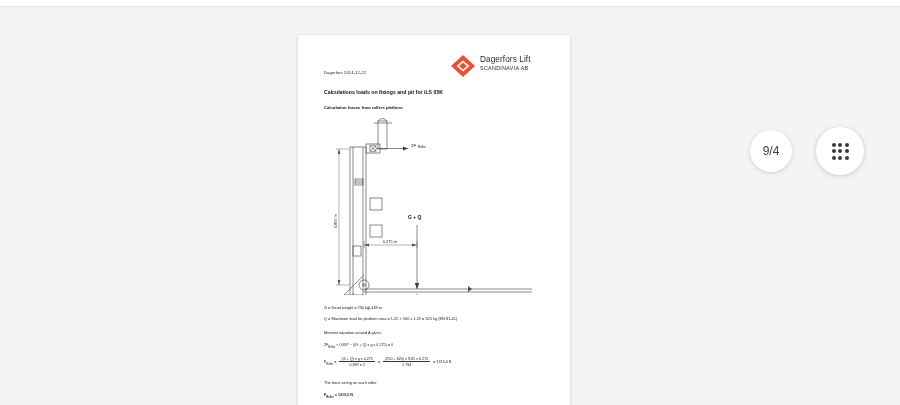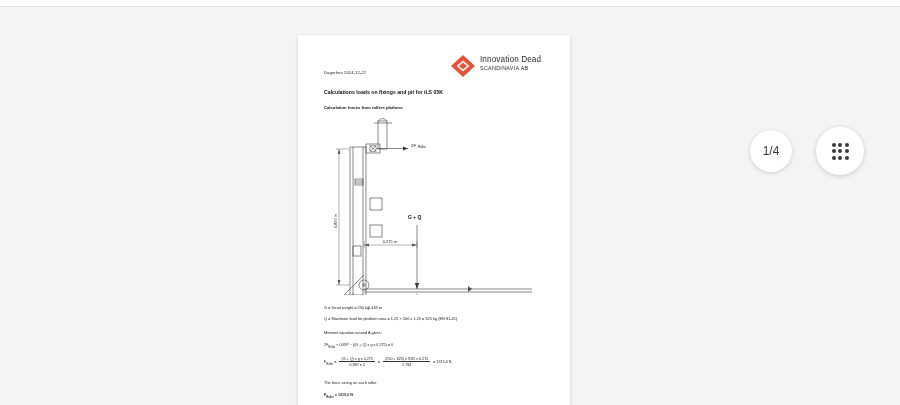--- a/index.html
+++ b/index.html
@@ -186,21 +186,21 @@
     <div class="doc-inner">
 
       <div class="date">Dagerfors 2014-12-22</div>
 
       <div class="logo-wrap">
         <svg class="logo-mark" viewBox="0 0 26 24">
           <polygon points="13,1 25,12 13,23 1,12" fill="#e2533a"></polygon>
           <polygon points="13,6.5 19.5,12 13,17.5 6.5,12" fill="#ffffff" opacity="0.92"></polygon>
           <polygon points="13,8.8 17,12 13,15.2 9,12" fill="#e2533a"></polygon>
         </svg>
-        <div class="logo-text1">Innovation Dead</div>
+        <div class="logo-text1">Dagerfors Lift</div>
         <div class="logo-text2">SCANDINAVIA AB</div>
       </div>
 
       <div class="h1">Calculations loads on fixings and pit for iLS 05K</div>
       <div class="h2">Calculation forces from rollers platform</div>
 
       <div class="drawing">
         <svg width="224" height="180" viewBox="0 0 224 180">
           <g stroke="#3a3a3a" fill="none" stroke-width="0.6">
 
@@ -301,21 +301,21 @@
 
       <div class="txt-line" style="left:26px; top:345px;">The force acting on each roller:</div>
 
       <div class="formula-block b" style="left:26px; top:358px; font-weight:bold;">
         <span>F</span><sub>Roller</sub><span> = 1315,0 N</span>
       </div>
 
     </div>
   </div>
 
-  <div id="pagecount">1/4</div>
+  <div id="pagecount">9/4</div>
 
   <div id="gridbtn">
     <span class="dot-grid">
       <i></i>
         <i></i>
         <i></i>
         <i></i>
         <i></i>
         <i></i>
         <i></i>

